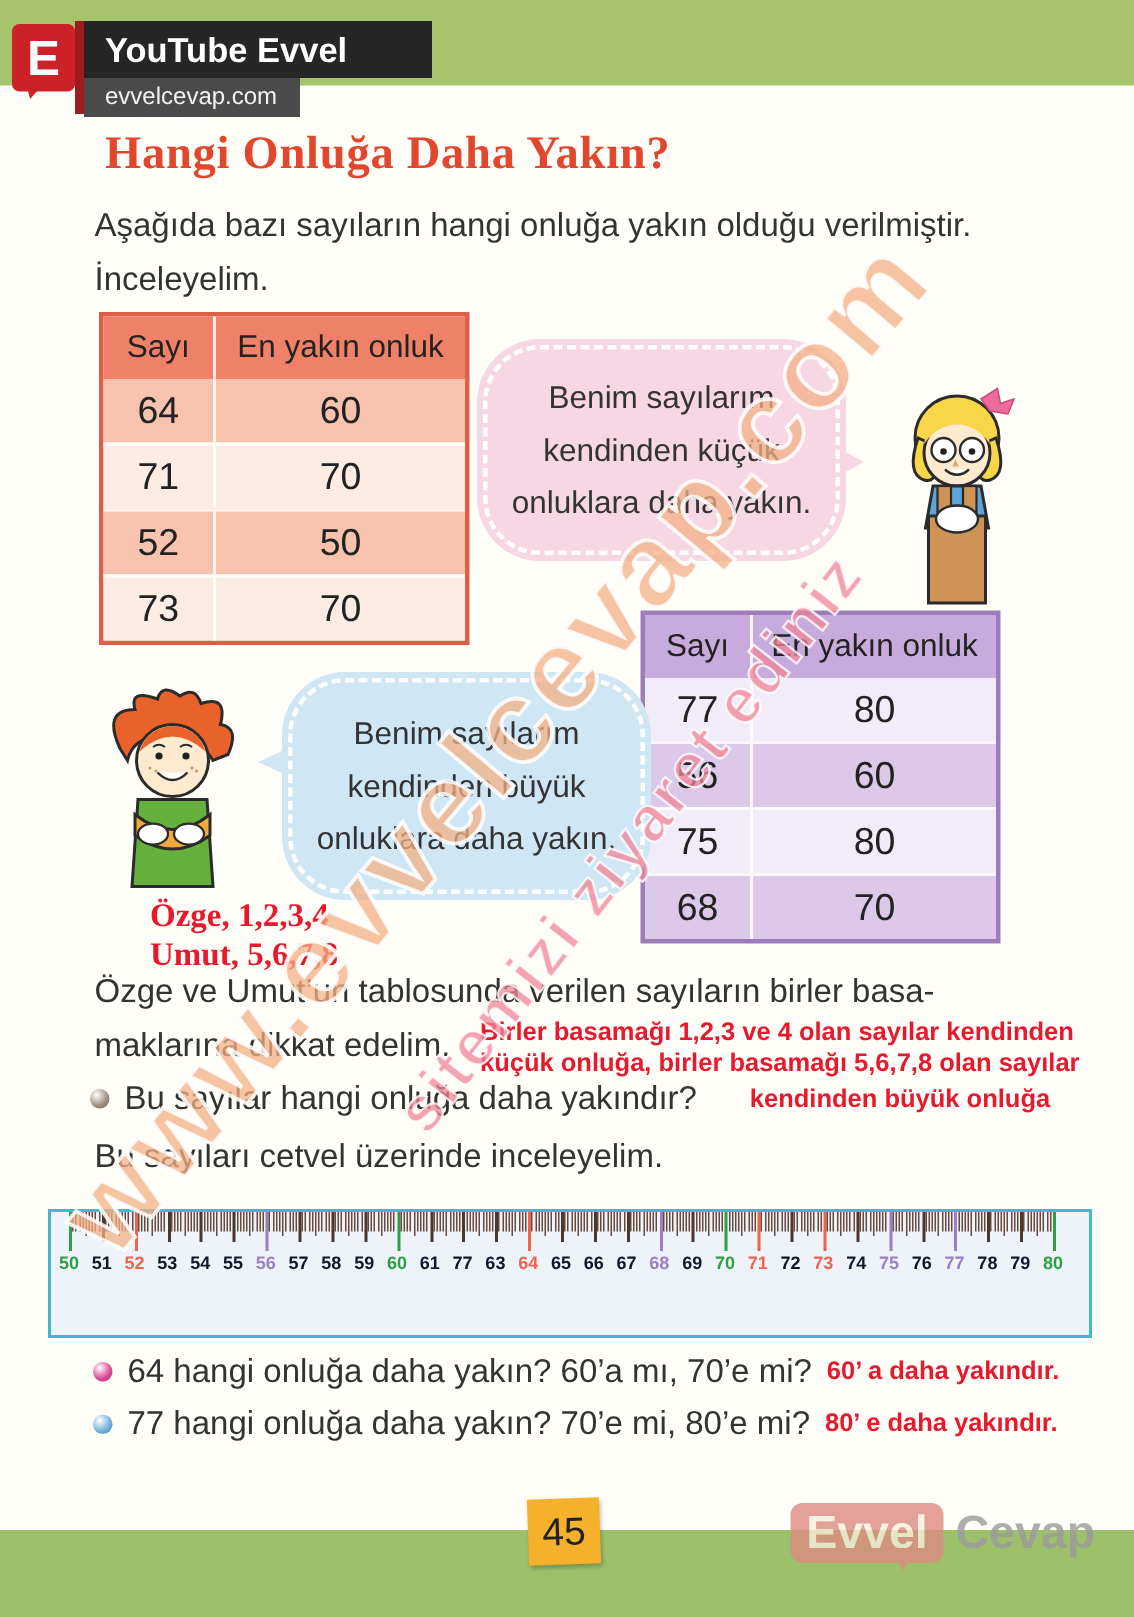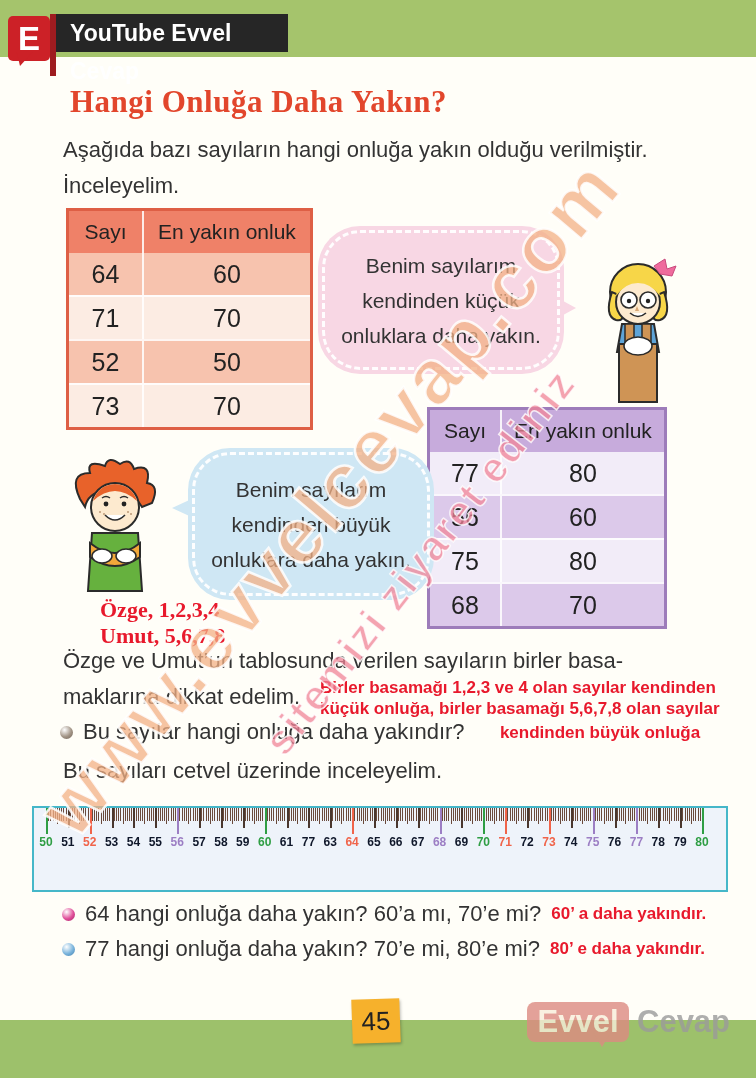--- a/index.html
+++ b/index.html
@@ -115,20 +115,21 @@
 </head>
 <body>
 
 <div class="stage">
 
   <div class="band-top"></div>
   <div class="band-bottom"></div>
 
   <div class="red-strip"></div>
   <div class="bar-main">YouTube Evvel Cevap</div>
+  <div class="bar-sub">evvelcevap.com</div>
   <div class="e-badge">E</div>
 
   <div class="page-title">Hangi Onluğa Daha Yakın?</div>
   <div class="intro1">Aşağıda bazı sayıların hangi onluğa yakın olduğu verilmiştir.</div>
   <div class="intro2">İnceleyelim.</div>
 
   <table class="tbl tbl-ozge" id="tbl-ozge">
     <colgroup>
         <col class="c1">
         <col class="c2">

